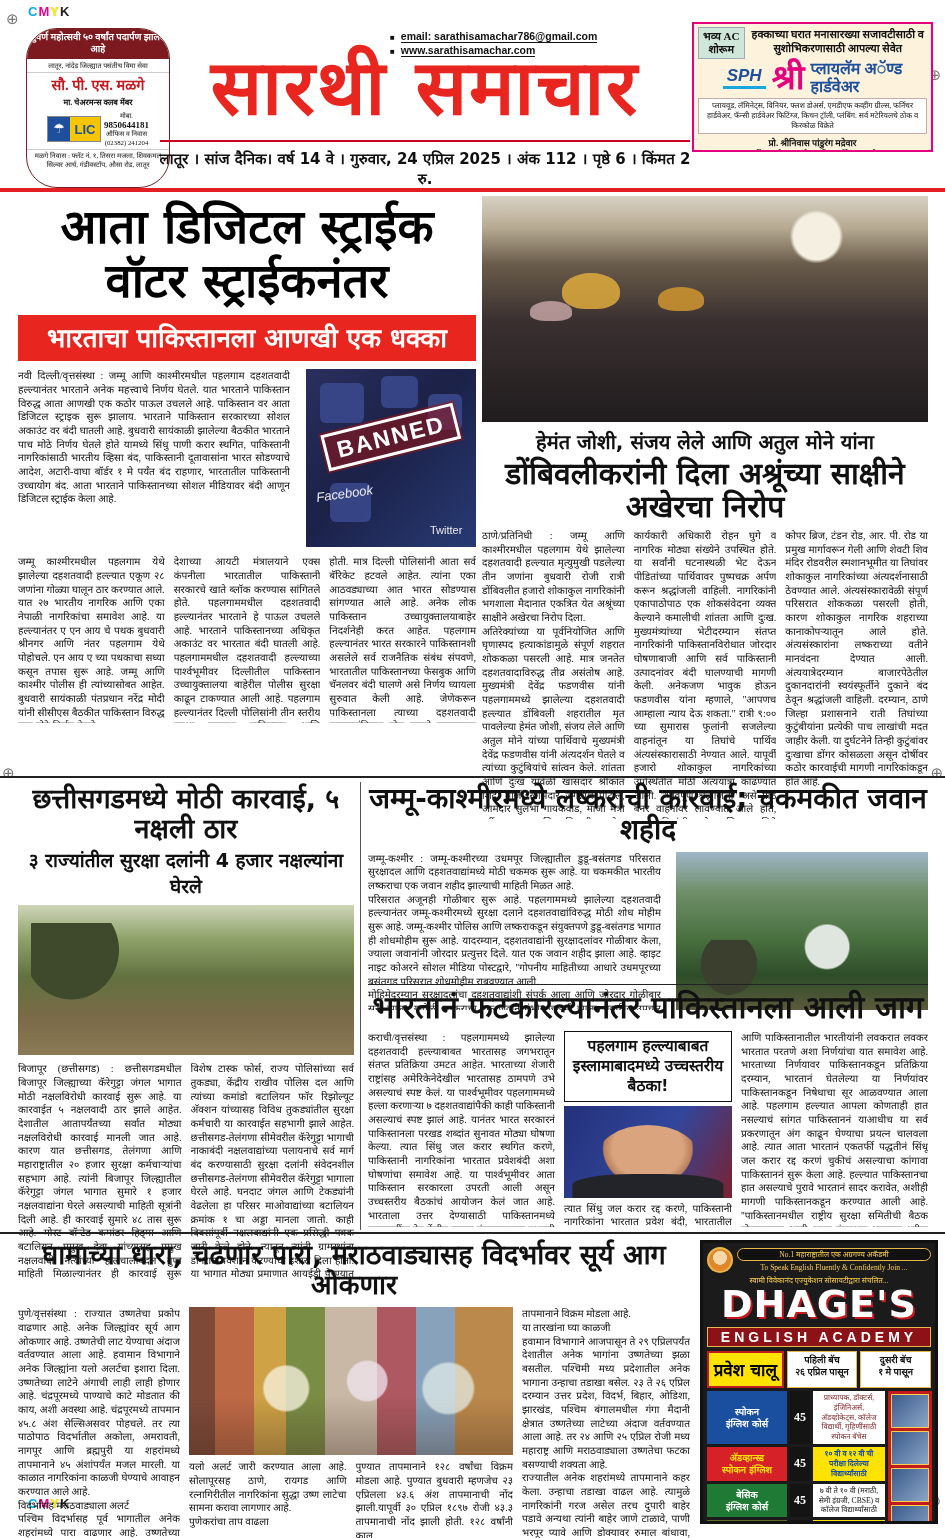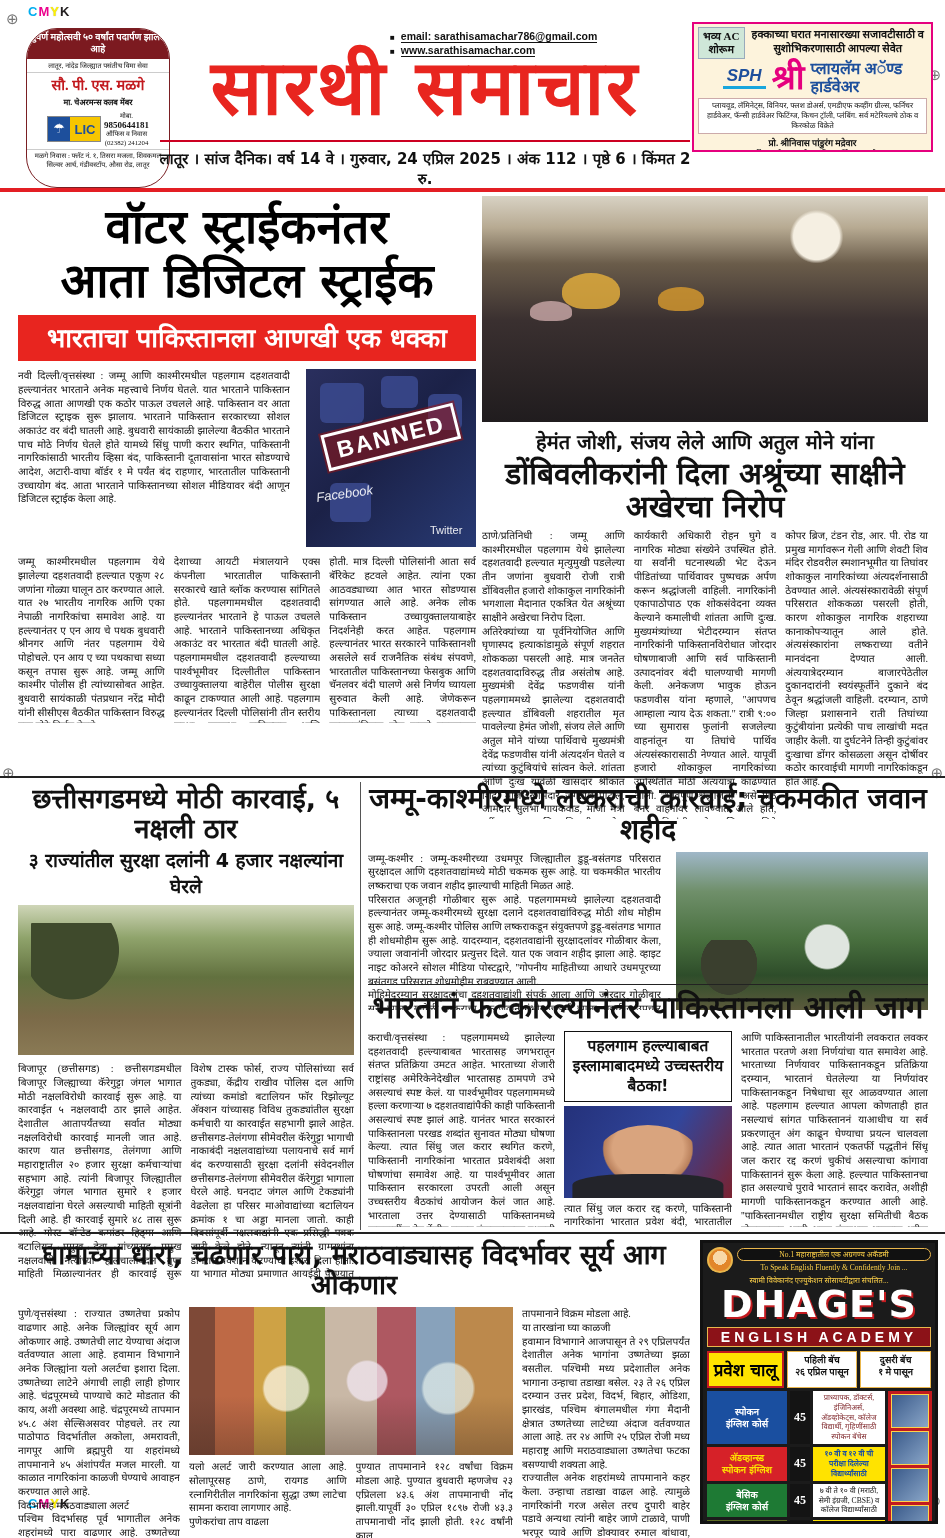--- a/index.html
+++ b/index.html
@@ -186,22 +186,22 @@
     </div>
     <div class="sph-items">प्लायवूड, लॅमिनेट्स, विनियर, फ्लश डोअर्स, एमडीएफ कव्हींग ग्रील्स, फर्निचर हार्डवेअर, फॅन्सी हार्डवेअर फिटिंग्ज, किचन ट्रॉली, प्लंबिंग. सर्व मटेरियलचे ठोक व किरकोळ विक्रेते</div>
     <div class="sph-prop">प्रो. श्रीनिवास पांडुरंग मद्रेवार</div>
     <div class="sph-addr">५२. ब., मार्केट यार्ड, कव्हा रोड, इंडियन बँकेच्या समोर, लातूर</div>
     <div class="sph-addr">मोबा. ९४०३१५६७११, ९४२१५२१८६१</div>
   </div>
 
   <div class="abs big-red-rule" style="left:0; top:188px; width:945px;"></div>
 
   <div class="abs" style="left:18px; top:200px; width:458px;">
+    <div class="lead-h1" style="text-align:center;">आता डिजिटल स्ट्राईक</div>
     <div class="lead-h1" style="text-align:center;">वॉटर स्ट्राईकनंतर</div>
-    <div class="lead-h1" style="text-align:center;">आता डिजिटल स्ट्राईक</div>
     <div class="red-strip" style="margin-top:8px;">भारताचा पाकिस्तानला आणखी एक धक्का</div>
     <div style="display:flex; gap:16px; margin-top:8px; height:178px;">
       <div class="justify body-sm" style="flex:1;">नवी दिल्ली/वृत्तसंस्था : जम्मू आणि काश्मीरमधील पहलगाम दहशतवादी हल्ल्यानंतर भारताने अनेक महत्त्वाचे निर्णय घेतले. यात भारताने पाकिस्तान विरुद्ध आता आणखी एक कठोर पाऊल उचलले आहे. पाकिस्तान वर आता डिजिटल स्ट्राइक सुरू झालाय. भारताने पाकिस्तान सरकारच्या सोशल अकाउंट वर बंदी घातली आहे. बुधवारी सायंकाळी झालेल्या बैठकीत भारताने पाच मोठे निर्णय घेतले होते यामध्ये सिंधु पाणी करार स्थगित, पाकिस्तानी नागरिकांसाठी भारतीय व्हिसा बंद, पाकिस्तानी दूतावासांना भारत सोडण्याचे आदेश, अटारी-वाघा बॉर्डर १ मे पर्यंत बंद राहणार, भारतातील पाकिस्तानी उच्चायोग बंद. आता भारताने पाकिस्तानच्या सोशल मीडियावर बंदी आणून डिजिटल स्ट्राईक केला आहे.</div>
       <div class="photo ph-banned" style="width:170px; height:178px; flex:0 0 auto;">
         <div class="tile" style="left:8%; top:8%; width:26%; height:22%;"></div>
         <div class="tile" style="left:44%; top:4%; width:22%; height:18%;"></div>
         <div class="tile" style="left:72%; top:14%; width:20%; height:20%;"></div>
         <div class="tile" style="left:14%; top:64%; width:24%; height:22%;"></div>
         <div class="banned-stamp">BANNED</div>
         <div class="photo-label" style="left:6%; bottom:26%; font-size:13px; font-style:italic; transform:rotate(-8deg);">Facebook</div>

